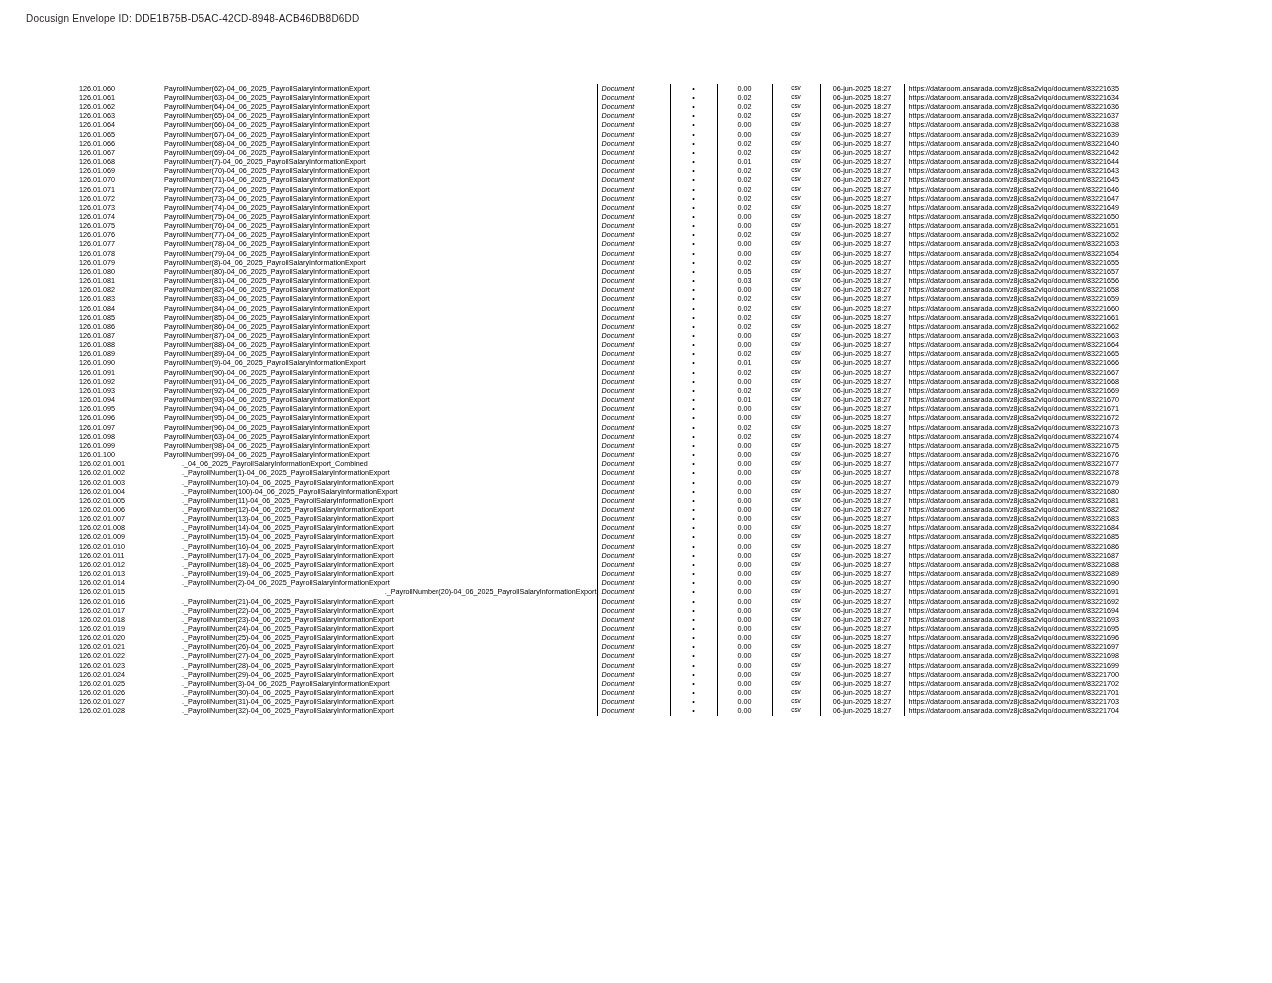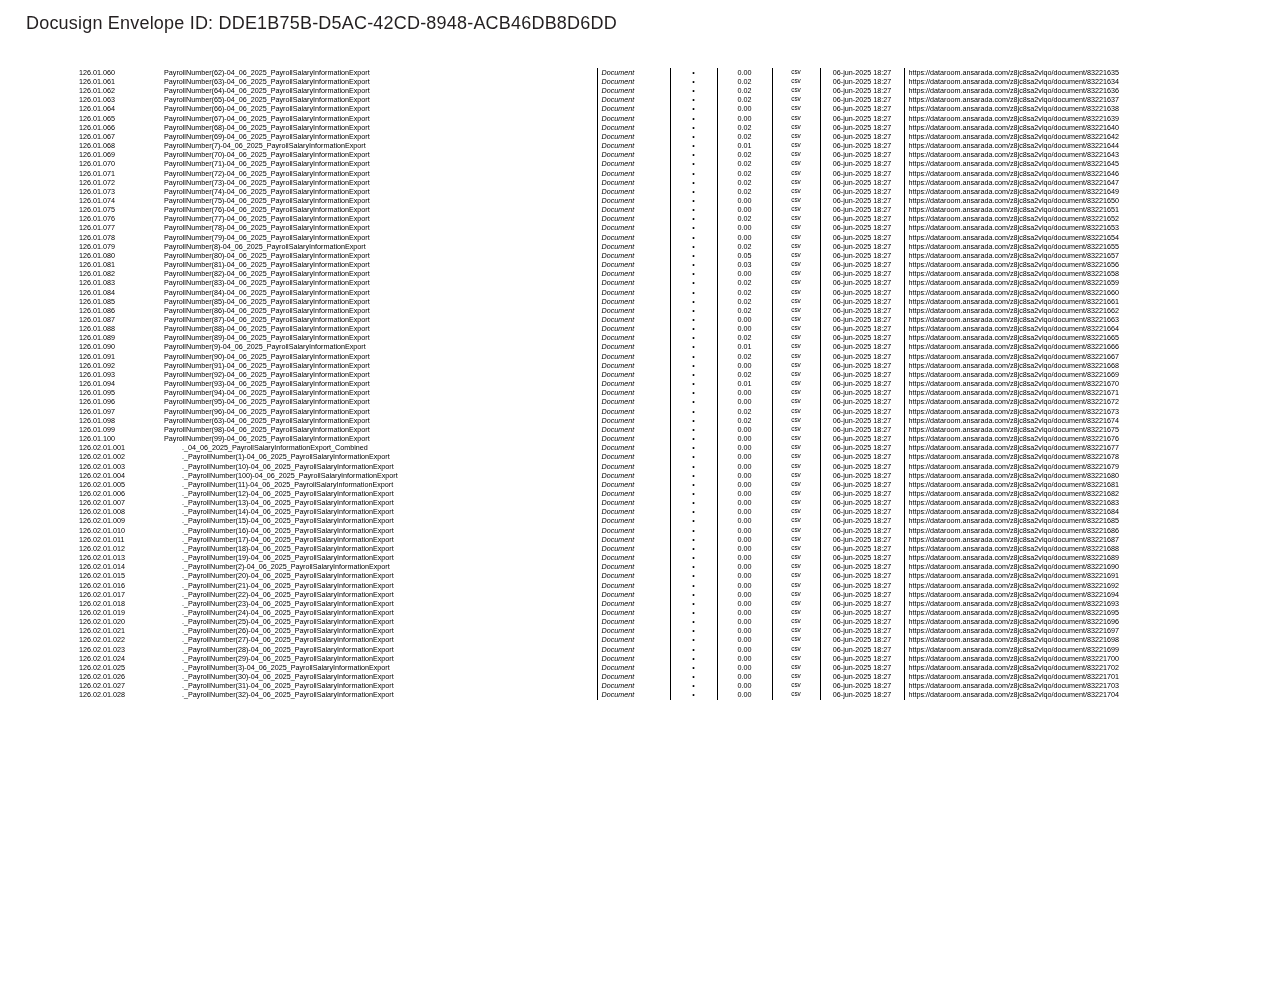--- a/index.html
+++ b/index.html
@@ -12,29 +12,29 @@
     height: 983px;
     font-family: "Liberation Sans", sans-serif;
     color: #000000;
     position: relative;
     overflow: hidden;
   }
   .envelope-header {
     position: absolute;
     top: 13px;
     left: 26px;
-    font-size: 18px;
+    font-size: 10px;
     color: #231f20;
     letter-spacing: 0.2px;
     white-space: nowrap;
     text-align: right;
   }
   .doc-table {
     position: absolute;
-    top: 68px;
+    top: 84px;
     left: 76px;
     width: 1070px;
     border-collapse: collapse;
     table-layout: fixed;
     font-size: 7.2px;
     line-height: 1.05;
   }
   .doc-table td {
     padding: 0.8px 0 0.8px 0;
     vertical-align: top;
@@ -628,21 +628,21 @@
         <td class="c-name" style="padding-left: 38px;">._PayrollNumber(2)-04_06_2025_PayrollSalaryInformationExport</td>
         <td class="c-type">Document</td>
         <td class="c-flag">•</td>
         <td class="c-size">0.00</td>
         <td class="c-fmt">csv</td>
         <td class="c-date">06-jun-2025  18:27</td>
         <td class="c-link">https://dataroom.ansarada.com/z8jc8sa2vlqo/document/83221690</td>
       </tr>
       <tr>
         <td class="c-id">126.02.01.015</td>
-        <td class="c-name" style="padding-left: 38px;">._PayrollNumber(20)-04_06_2025_PayrollSalaryInformationExport</td>
+        <td class="c-name" style="padding-left: 38px; text-align: right;">._PayrollNumber(20)-04_06_2025_PayrollSalaryInformationExport</td>
         <td class="c-type">Document</td>
         <td class="c-flag">•</td>
         <td class="c-size">0.00</td>
         <td class="c-fmt">csv</td>
         <td class="c-date">06-jun-2025  18:27</td>
         <td class="c-link">https://dataroom.ansarada.com/z8jc8sa2vlqo/document/83221691</td>
       </tr>
       <tr>
         <td class="c-id">126.02.01.016</td>
         <td class="c-name" style="padding-left: 38px;">._PayrollNumber(21)-04_06_2025_PayrollSalaryInformationExport</td>

